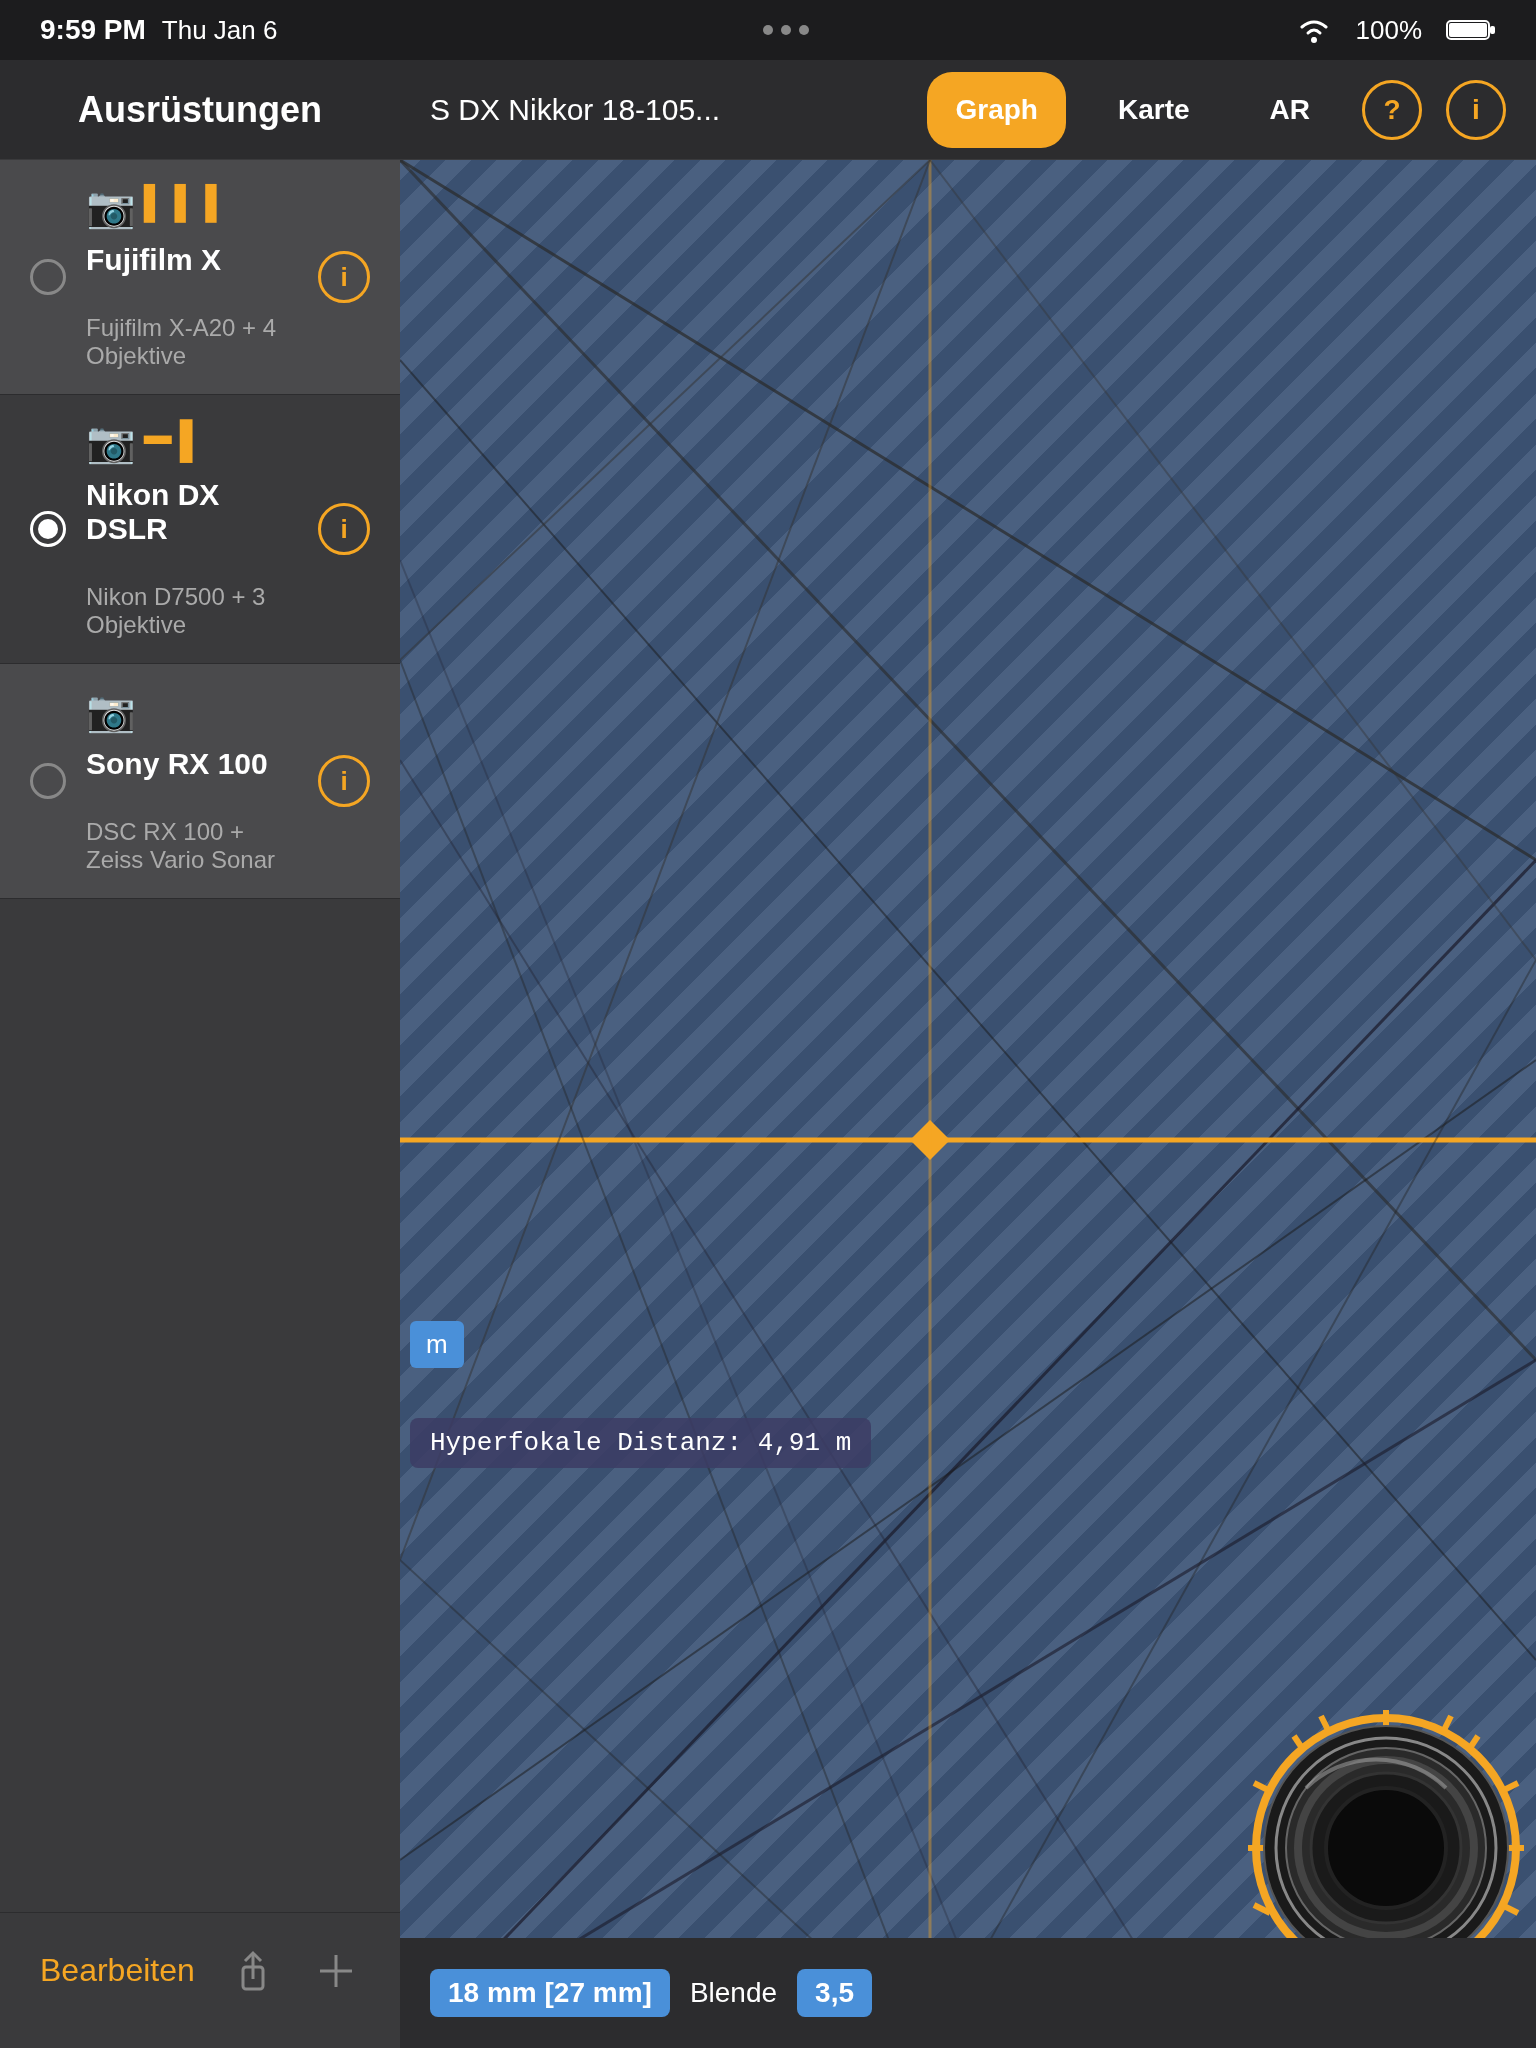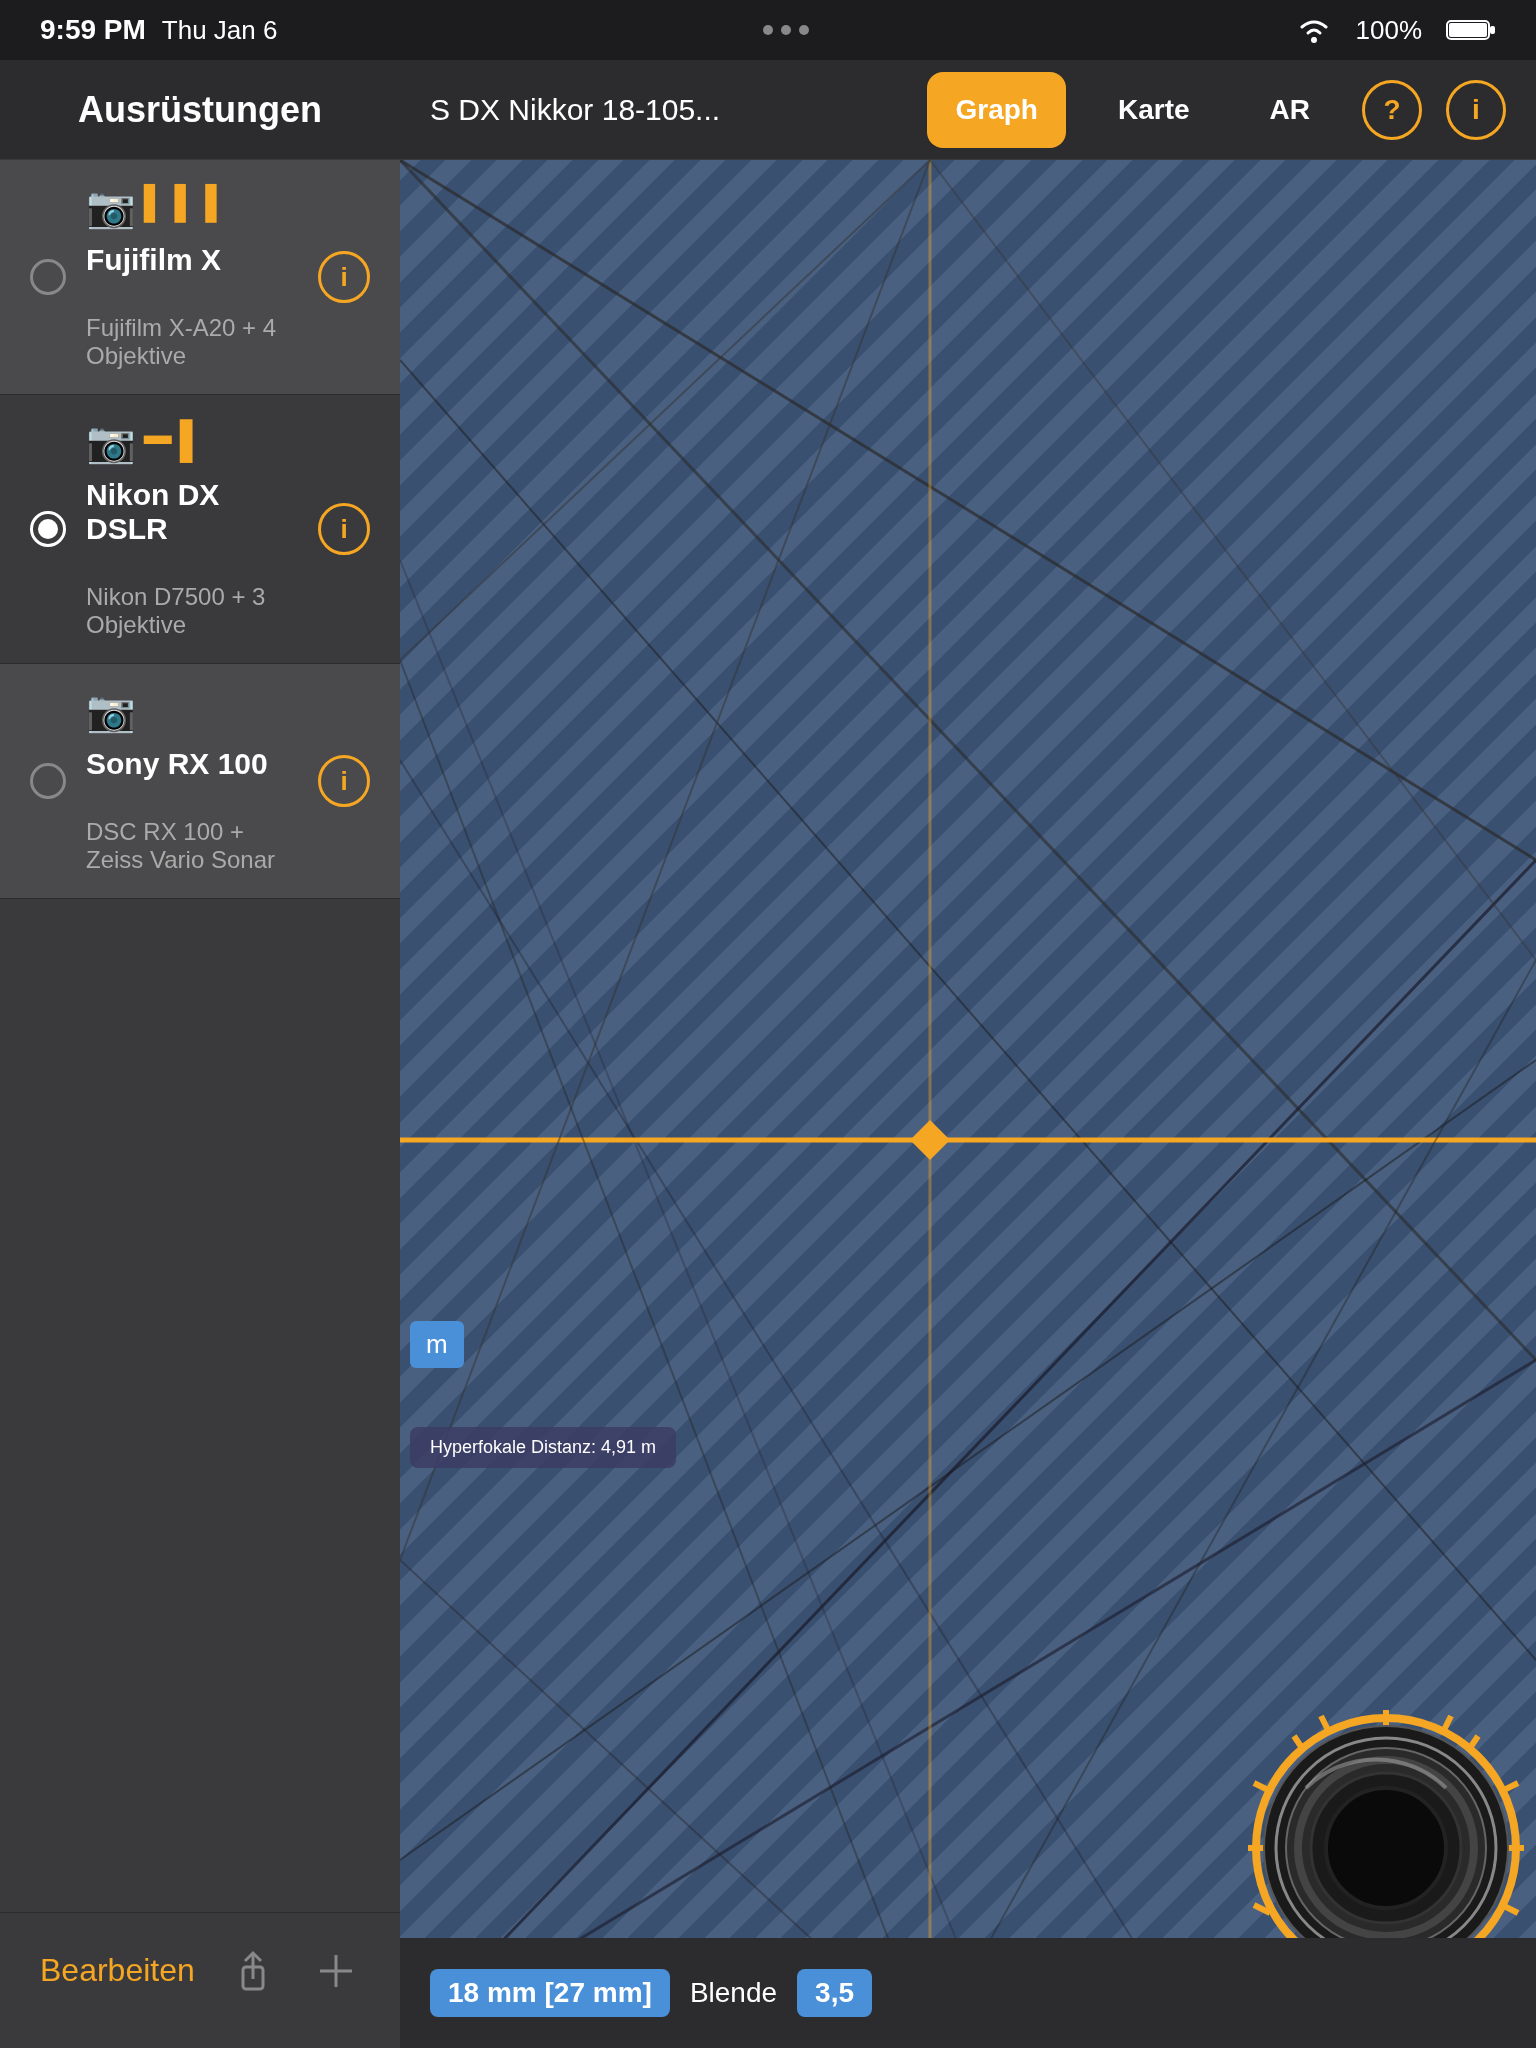--- a/index.html
+++ b/index.html
@@ -77,21 +77,21 @@
       padding: 0 30px;
     }
     .nav-lens-title {
       color: white;
       font-size: 30px;
       font-weight: 500;
       flex: 1;
     }
     .nav-btn {
       padding: 22px 28px;
-      border-radius: 16px;
+      border-radius: 25px;
       font-size: 28px;
       font-weight: 600;
       cursor: pointer;
       border: none;
     }
     .nav-btn-active {
       background: #F5A623;
       color: white;
     }
     .nav-btn-inactive {
@@ -248,24 +248,25 @@
       width: 100%; height: 100%;
     }
 
     
     .hyperfocal-label {
       position: absolute;
       bottom: 580px;
       left: 10px;
       background: rgba(60, 60, 100, 0.85);
       color: white;
-      font-size: 18px;
+      font-size: 26px;
       padding: 10px 20px;
       border-radius: 8px;
       white-space: nowrap;
+      font-family: Liberation Mono, monospace;
     }
 
     
     .distance-marker {
       position: absolute;
       bottom: 680px;
       left: 10px;
       background: #4a90d9;
       color: white;
       font-size: 26px;

